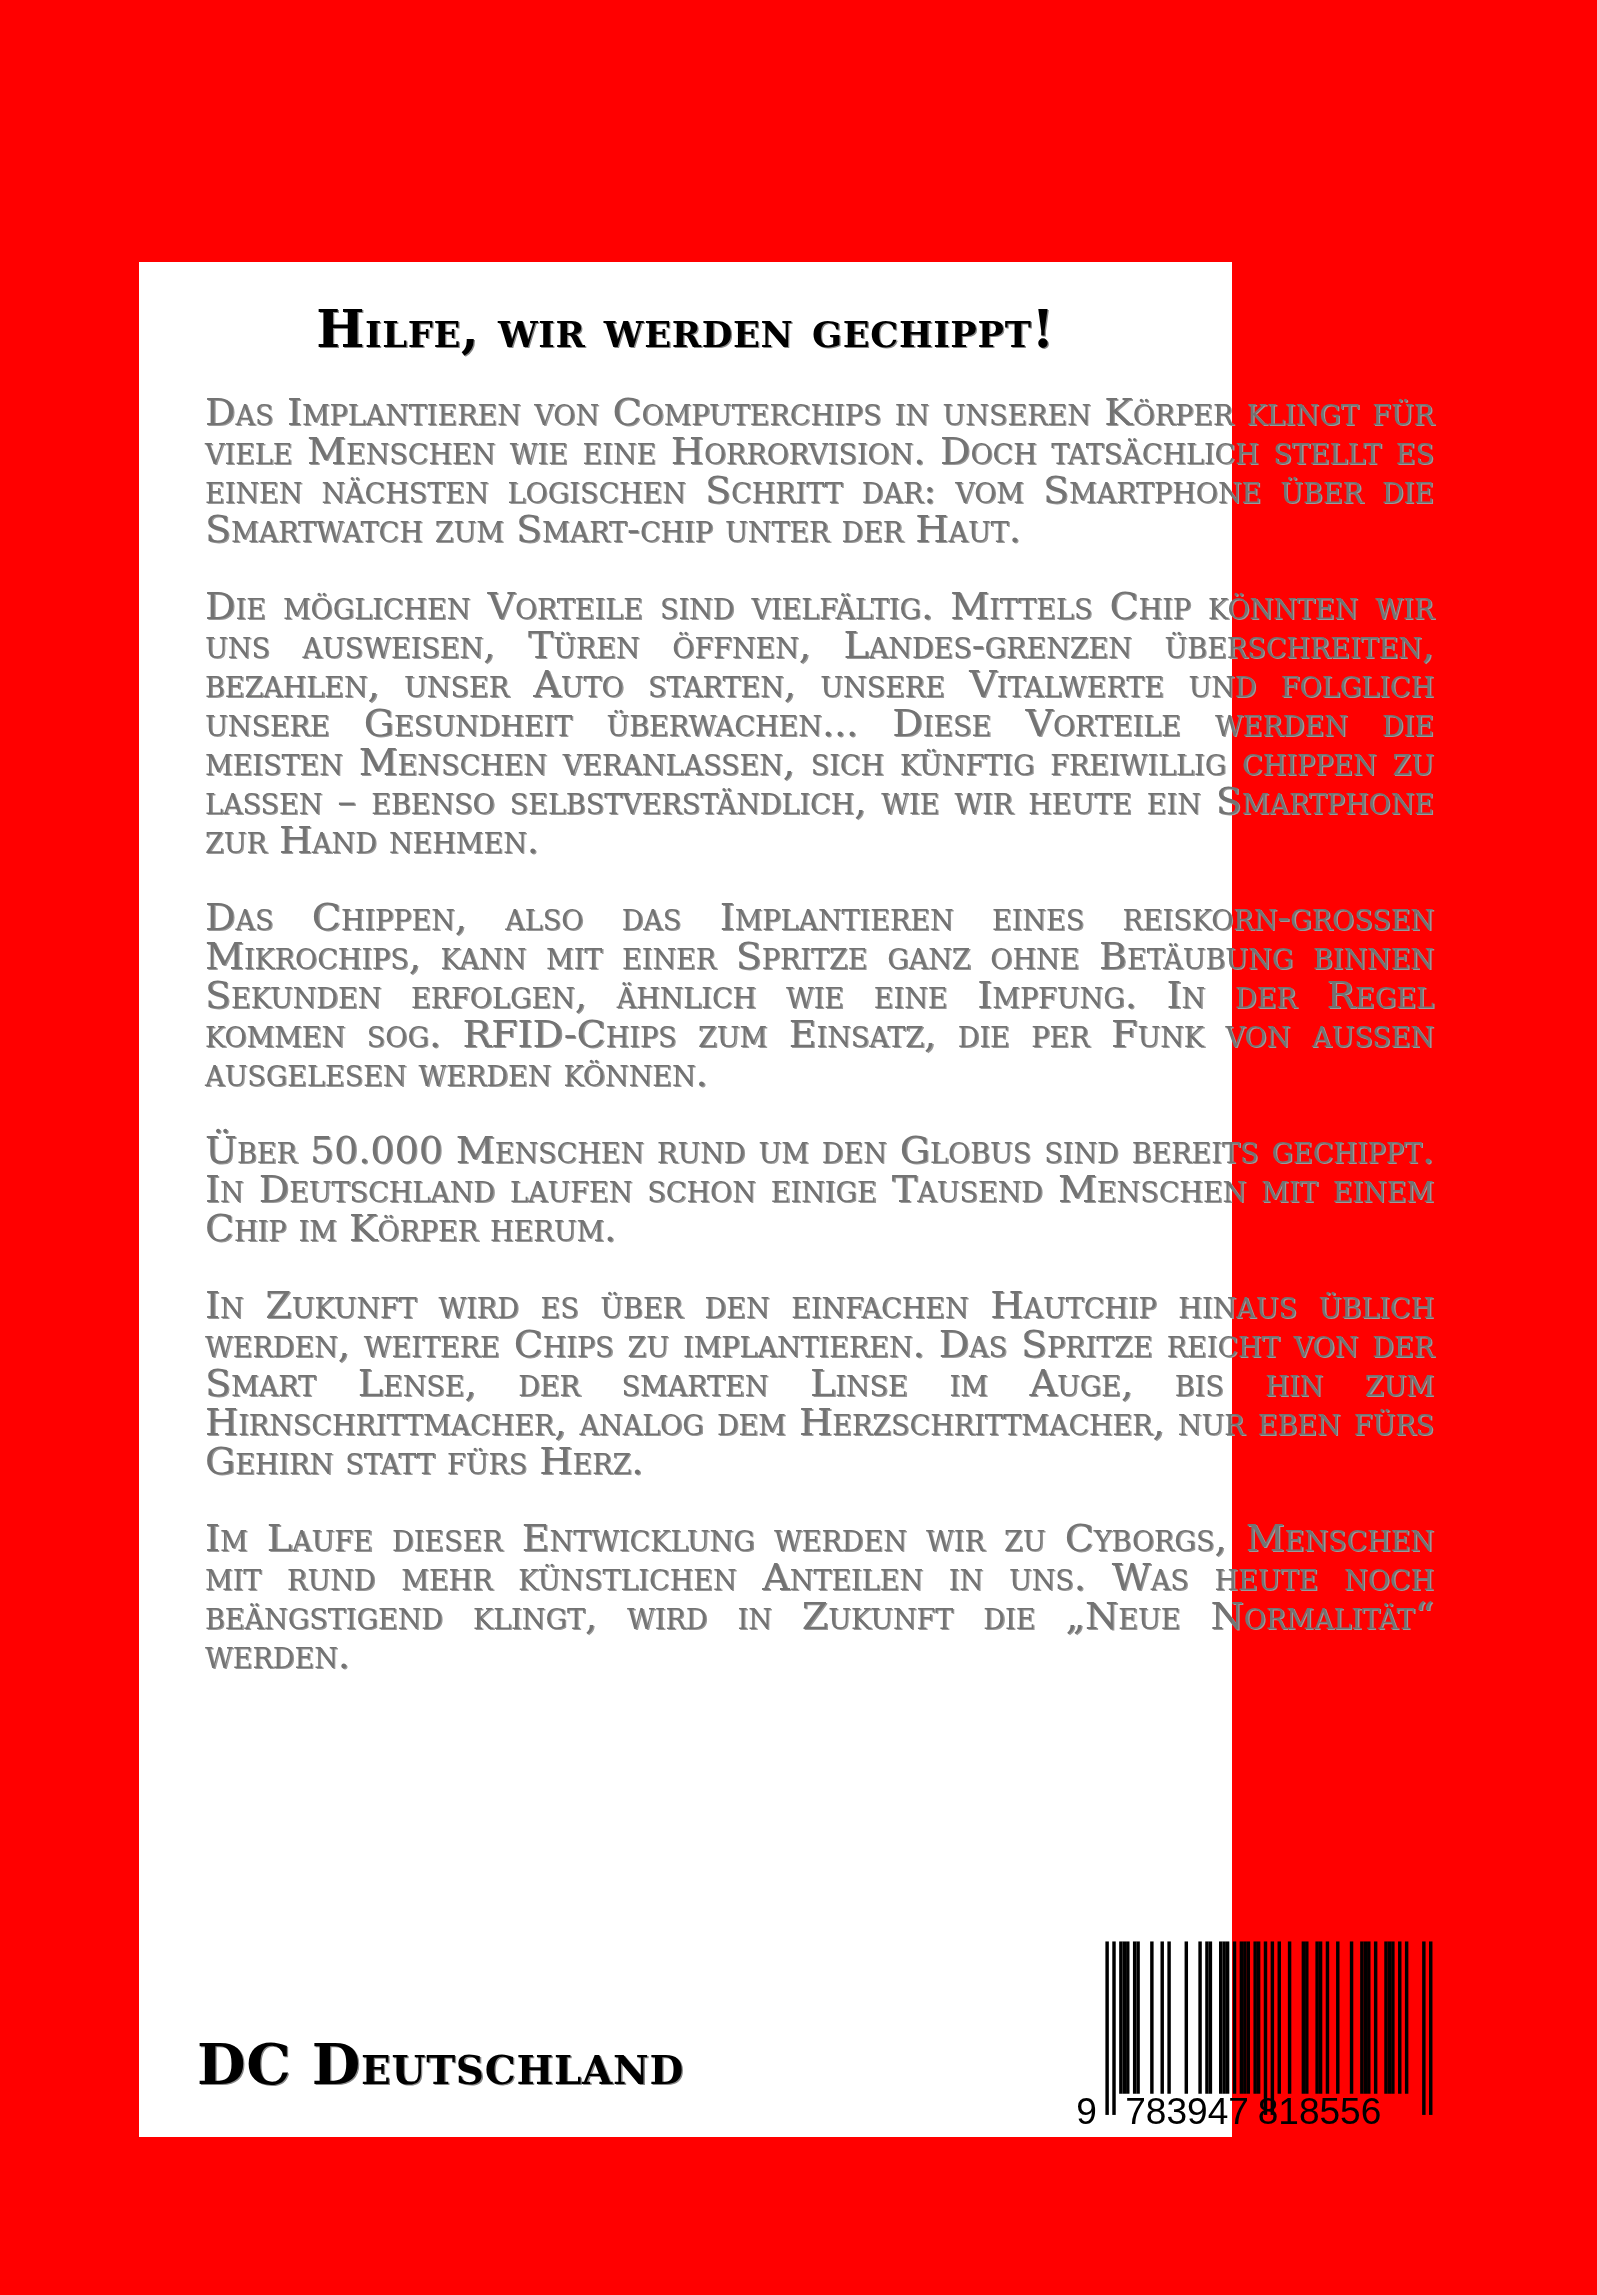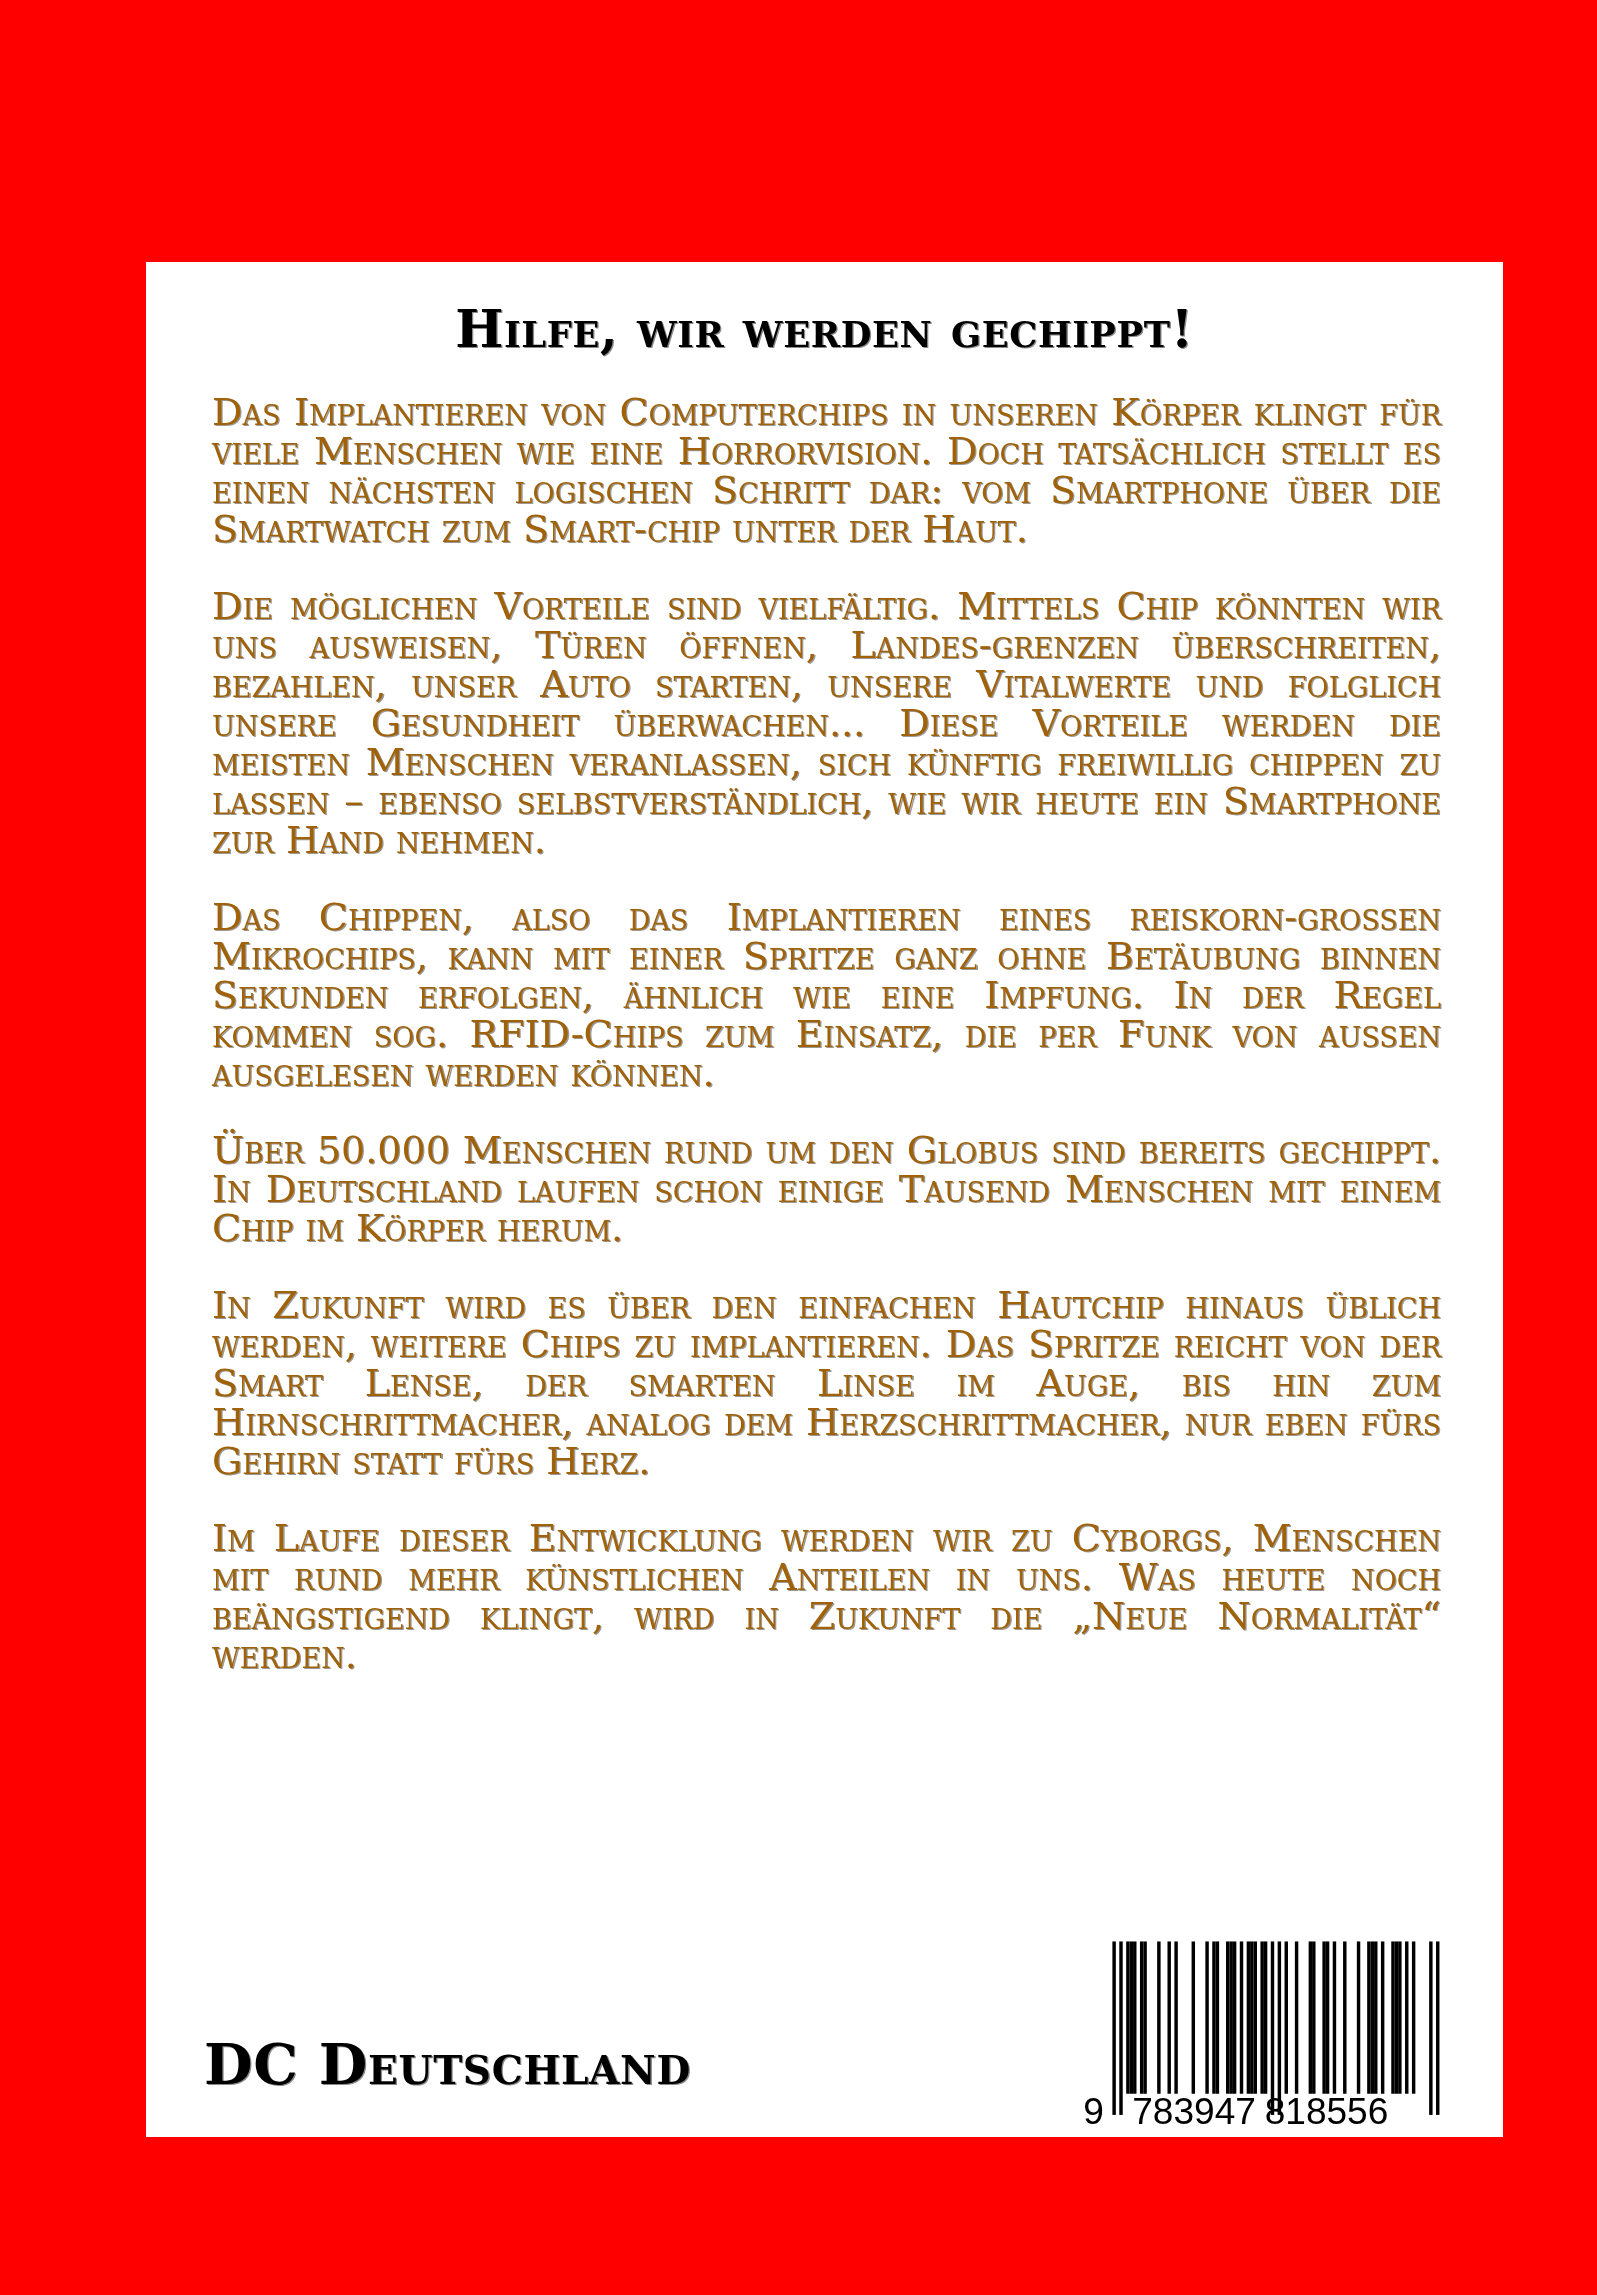--- a/index.html
+++ b/index.html
@@ -4,22 +4,22 @@
   <style>
     html, body { margin: 0; padding: 0; }
     body {
       width: 1597px; height: 2295px;
       background: #ff0000;
       position: relative;
       overflow: hidden;
     }
     .panel {
       position: absolute;
-      left: 146px; top: 262px;
-      width: 1357px; height: 1875px;
+      left: 139px; top: 262px;
+      width: 1093px; height: 1875px;
       background: #ffffff;
     }
     .title {
       position: absolute;
       left: 0; right: 0; top: 36px;
       text-align: center;
       font-family: "DejaVu Serif", serif;
       font-weight: bold;
       font-variant: small-caps;
       font-size: 52px;
@@ -30,21 +30,21 @@
       margin: 0;
     }
     .body-text {
       position: absolute;
       left: 66px; top: 131px;
       width: 1229px;
       font-family: "DejaVu Serif", serif;
       font-variant: small-caps;
       font-size: 38px;
       line-height: 39px;
-      color: #a16207;
+      color: #737373;
       text-align: justify;
       text-shadow: 1.3px 1.3px 0 #9a9a9a;
     }
     .body-text p {
       margin: 0 0 38px 0;
       text-align-last: left;
     }
     .publisher {
       position: absolute;
       left: 58px; top: 1769px;

